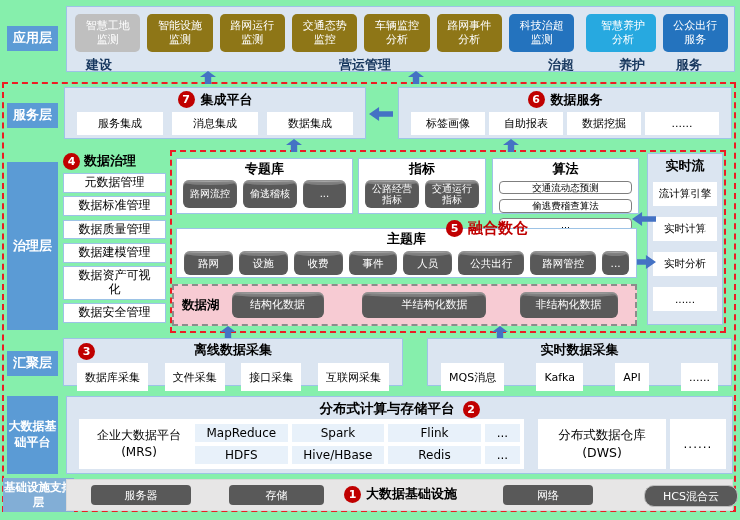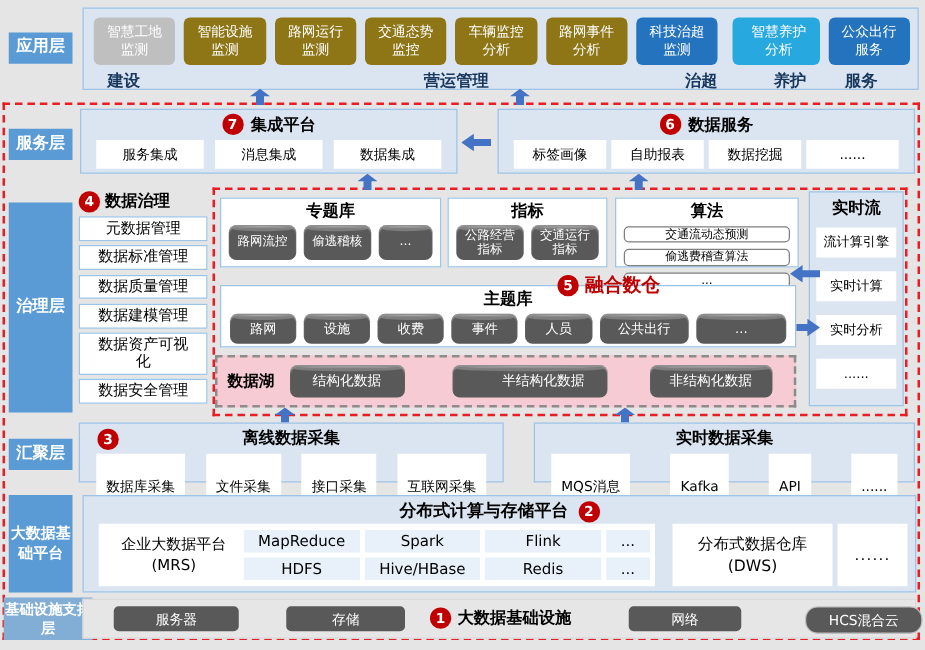--- a/index.html
+++ b/index.html
@@ -1,17 +1,17 @@
 <!DOCTYPE html>
 <html><head>
 <meta charset="utf-8">
 <style>
   html,body{margin:0;padding:0;background:#fff;}
   body{font-family:"DejaVu Sans","Liberation Sans",sans-serif;color:#000;}
-  .canvas{position:relative;width:740px;height:520px;background:#e5e5e5;overflow:hidden;}
+  .canvas{position:relative;width:740px;height:520px;background:#86efac;overflow:hidden;}
 
   
   .outer-red{position:absolute;left:2px;top:82px;width:730px;height:426px;border:2px dashed #EC1C24;}
   .inner-red{position:absolute;left:170px;top:150px;width:552px;height:179px;border:2px dashed #EC1C24;}
 
   
   .layer-label{position:absolute;background:#5B9BD5;color:#fff;font-weight:bold;display:flex;align-items:center;justify-content:center;text-align:center;line-height:1.3;}
   .lbl-app{left:7px;top:26px;width:51px;height:25px;font-size:13px;}
   .lbl-svc{left:7px;top:103px;width:51px;height:25px;font-size:13px;}
   .lbl-gov{left:7px;top:162px;width:51px;height:168px;font-size:13px;}
@@ -85,21 +85,21 @@
   .lake .cyl{height:26px;font-size:11px;}
   .lake-c1{width:92px;margin-right:38px;} .lake-c2{width:102px;margin-right:34px;padding-left:22px;} .lake-c3{width:98px;}
   .au-g1{left:220px;top:326px;} .au-g2{left:492px;top:326px;}
 
   
   .agg-off{left:63px;top:338px;width:340px;height:48px;}
   .agg-rt{left:427px;top:338px;width:305px;height:48px;}
   .agg-title{text-align:center;font-weight:bold;font-size:13px;margin-top:2px;}
   .agg-off .badge{position:absolute;left:14px;top:4px;}
   .agg-items{display:flex;justify-content:space-between;padding:0 13px;margin-top:4px;}
-  .agg-items .white-item{height:20px;padding:16px 8px;}
+  .agg-items .white-item{height:20px;padding:4px 8px;}
 
   
   .plat-panel{left:66px;top:396px;width:667px;height:78px;}
   .plat-title{display:flex;justify-content:center;align-items:center;gap:8px;margin-top:3px;font-weight:bold;font-size:13.5px;}
   .mrs-box{position:absolute;left:12px;top:22px;width:445px;height:50px;background:#fff;display:flex;align-items:center;padding:0 4px;box-sizing:border-box;}
   .mrs-name{width:112px;text-align:center;font-size:12px;line-height:1.4;flex:none;}
   .mrs-grid{flex:1;display:grid;grid-template-columns:1fr 1fr 1fr 0.38fr;gap:4px;}
   .mrs-cell{background:#E8F1FA;text-align:center;font-size:12px;padding:2px 0;}
   .dws-box{position:absolute;left:471px;top:22px;width:128px;height:50px;background:#fff;display:flex;flex-direction:column;align-items:center;justify-content:center;font-size:12.5px;line-height:1.45;}
   .more-box{position:absolute;left:603px;top:22px;width:56px;height:50px;background:#fff;display:flex;align-items:center;justify-content:center;font-size:12px;letter-spacing:1px;}
@@ -222,20 +222,21 @@
 
   <div class="gov-box theme-box">
     <span class="box-title">主题库</span>
     <div class="theme-cyls">
       <div class="cyl">路网</div>
       <div class="cyl">设施</div>
       <div class="cyl">收费</div>
       <div class="cyl">事件</div>
       <div class="cyl">人员</div>
       <div class="cyl">公共出行</div>
+      <div class="cyl">路网管控</div>
       <div class="cyl">...</div>
     </div>
   </div>
 
   <div class="fusion">
     <span class="badge">5</span>
     <span class="fusion-text">融合数仓</span>
   </div>
 
   <div class="lake">

